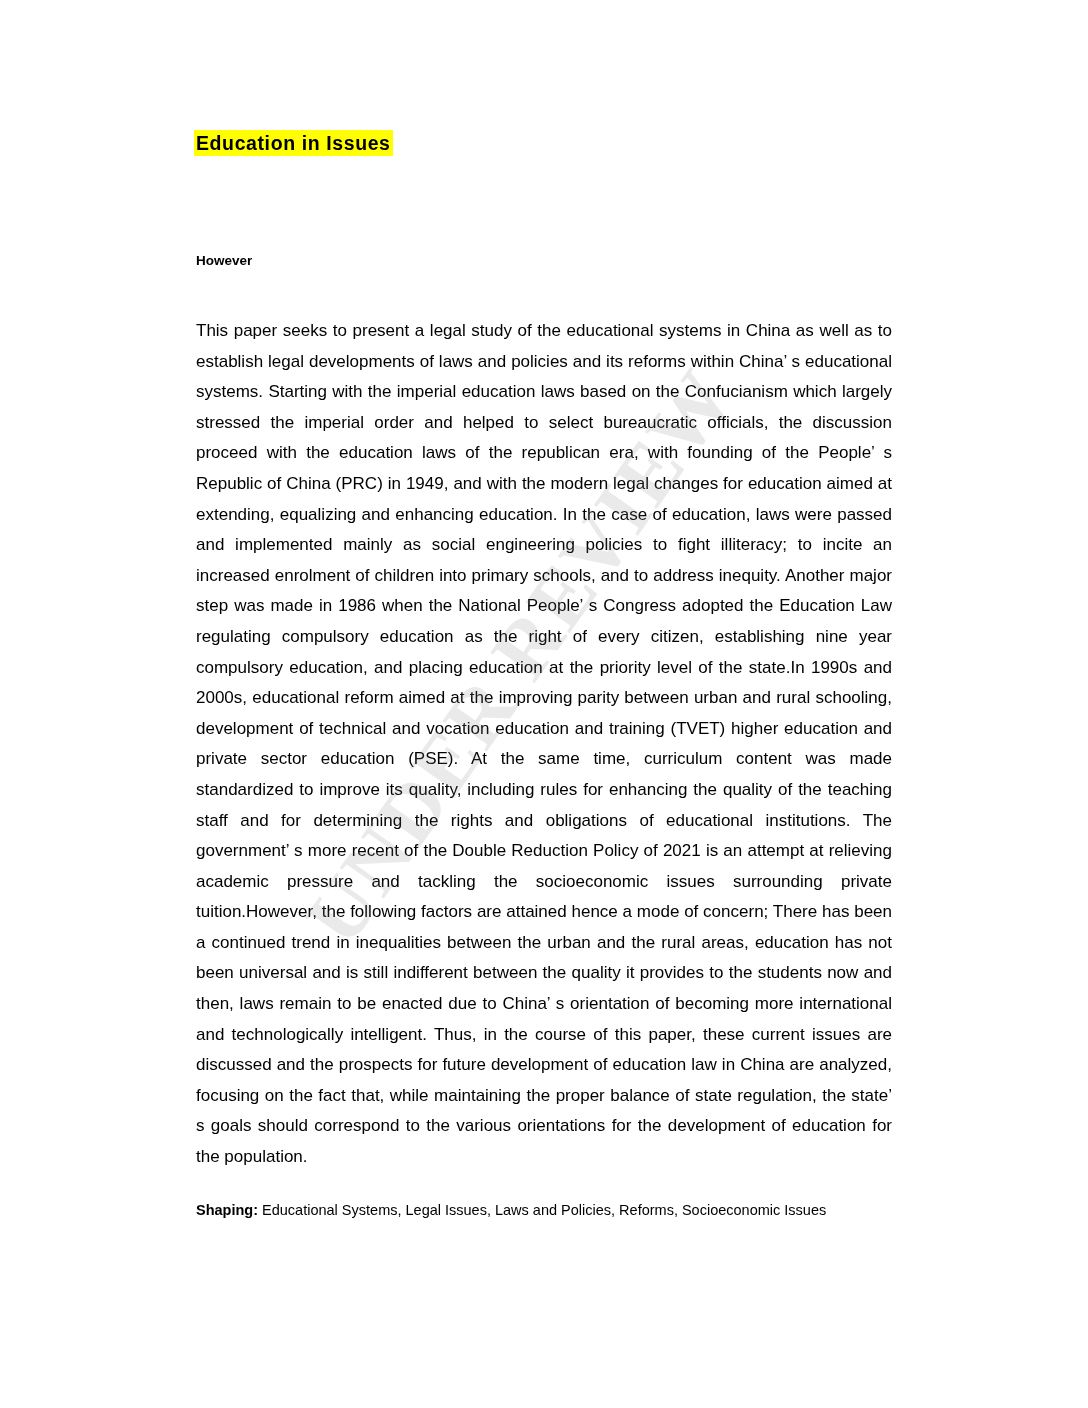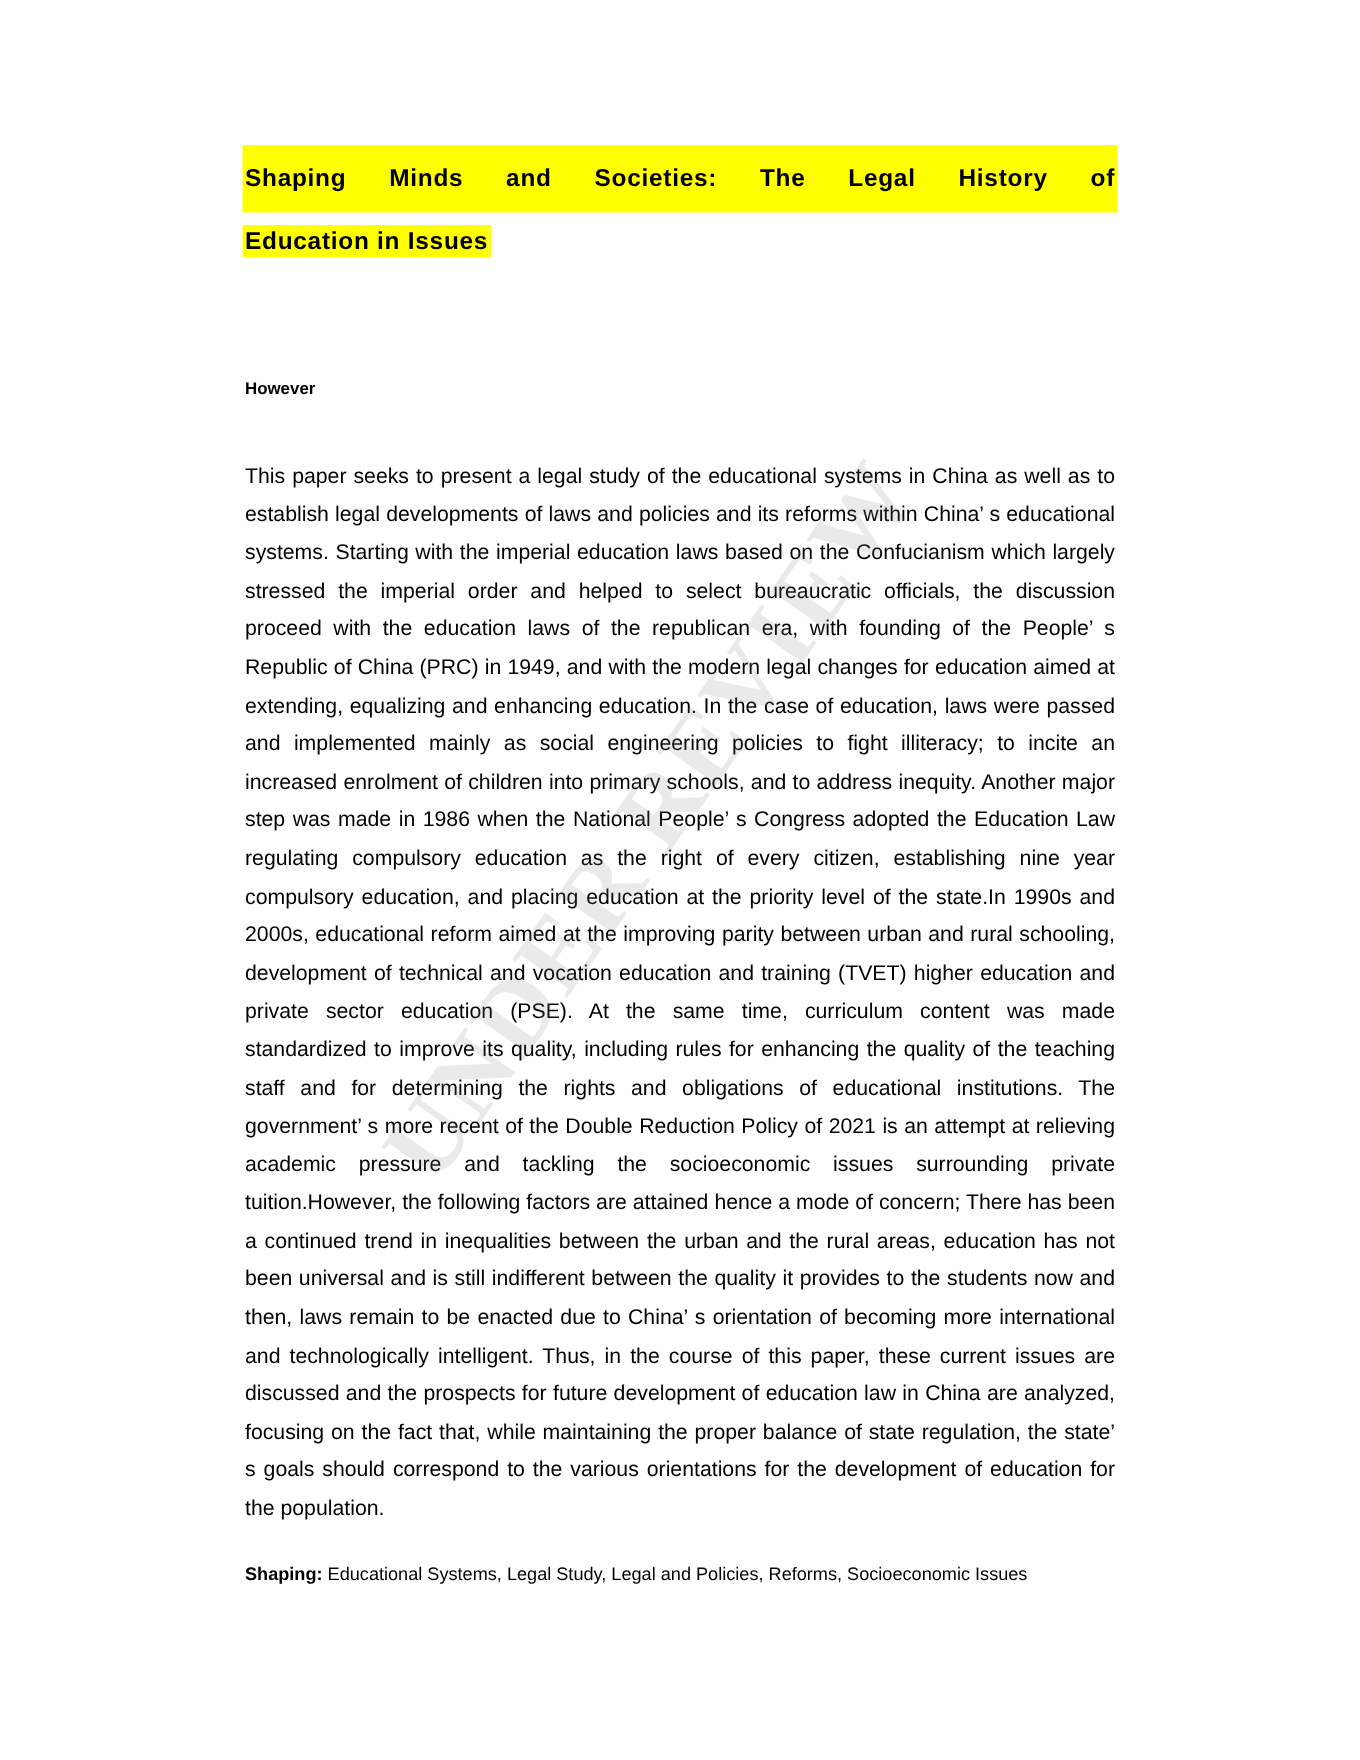--- a/index.html
+++ b/index.html
@@ -109,24 +109,23 @@
 
 <div class="page">
 
   <div class="watermark">
     <div class="watermark-text">UNDER REVIEW</div>
   </div>
 
   <div class="content layer-text">
 
     <h1 class="title">
-      <span class="title-line1"><span class="hl">Shaping Minds and Societies: The Legal History of</span></span>
       <span class="title-line2"><span class="hl">Education in Issues</span></span>
     </h1>
 
     <h2 class="abstract-heading">However</h2>
 
     <p class="abstract-body">This paper seeks to present a legal study of the educational systems in China as well as to establish legal developments of laws and policies and its reforms within China’ s educational systems. Starting with the imperial education laws based on the Confucianism which largely stressed the imperial order and helped to select bureaucratic officials, the discussion proceed with the education laws of the republican era, with founding of the People’ s Republic of China (PRC) in 1949, and with the modern legal changes for education aimed at extending, equalizing and enhancing education. In the case of education, laws were passed and implemented mainly as social engineering policies to fight illiteracy; to incite an increased enrolment of children into primary schools, and to address inequity. Another major step was made in 1986 when the National People’ s Congress adopted the Education Law regulating compulsory education as the right of every citizen, establishing nine year compulsory education, and placing education at the priority level of the state.In 1990s and 2000s, educational reform aimed at the improving parity between urban and rural schooling, development of technical and vocation education and training (TVET) higher education and private sector education (PSE). At the same time, curriculum content was made standardized to improve its quality, including rules for enhancing the quality of the teaching staff and for determining the rights and obligations of educational institutions. The government’ s more recent of the Double Reduction Policy of 2021 is an attempt at relieving academic pressure and tackling the socioeconomic issues surrounding private tuition.However, the following factors are attained hence a mode of concern; There has been a continued trend in inequalities between the urban and the rural areas, education has not been universal and is still indifferent between the quality it provides to the students now and then, laws remain to be enacted due to China’ s orientation of becoming more international and technologically intelligent. Thus, in the course of this paper, these current issues are discussed and the prospects for future development of education law in China are analyzed, focusing on the fact that, while maintaining the proper balance of state regulation, the state’ s goals should correspond to the various orientations for the development of education for the population.</p>
 
-    <p class="keywords"><b>Shaping:</b><span> Educational Systems, Legal Study, Legal and Policies, Reforms, Socioeconomic Issues</span></p>
+    <p class="keywords"><b>Shaping:</b><span> Educational Systems, Legal Issues, Laws and Policies, Reforms, Socioeconomic Issues</span></p>
 
   </div>
 </div>
 
 </body></html>

